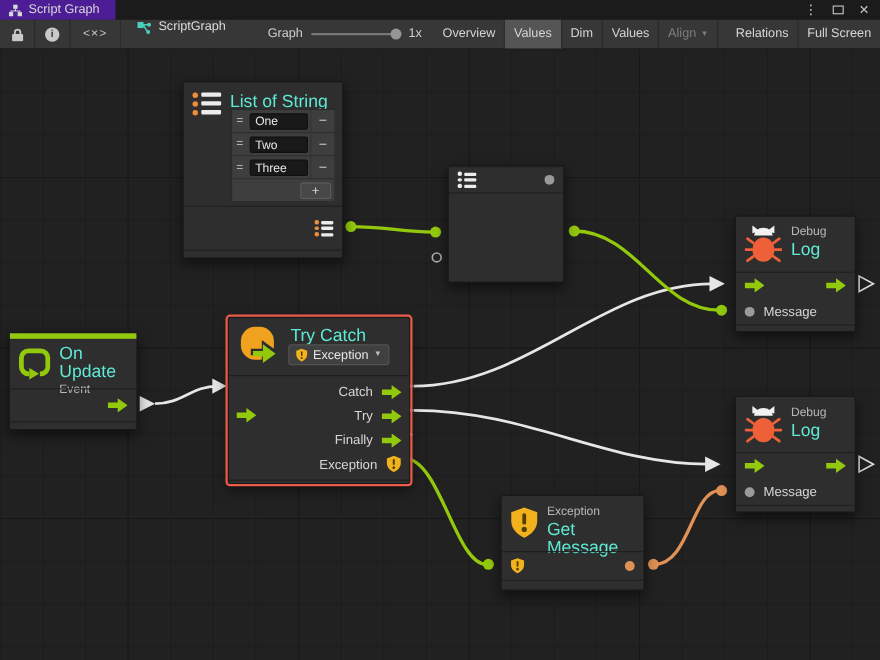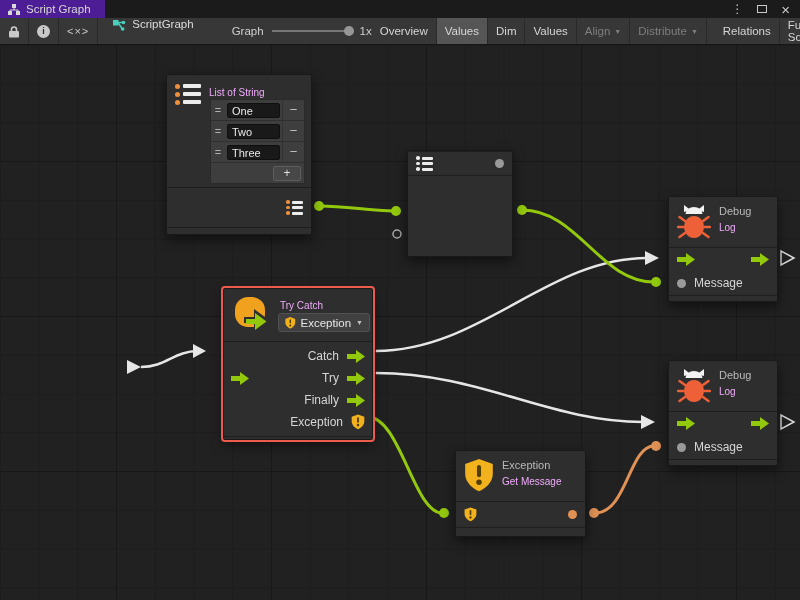--- a/index.html
+++ b/index.html
@@ -42,21 +42,21 @@
     background-size:155px 155px,155px 155px,38.75px 38.75px,38.75px 38.75px;
     background-position:-39px -39px;}
   .wires{position:absolute;left:0;top:0;width:800px;height:555px;z-index:1}
 
   
   .node{position:absolute;z-index:2;background:#2e2e2e;border:1px solid #191919;border-radius:2px;
     box-shadow:0 5px 12px rgba(0,0,0,.5);color:#ddd}
   .nhead{position:relative;display:flex;align-items:flex-start;gap:8px;padding:7px 8px 0 8px}
   .htxt{display:flex;flex-direction:column;justify-content:center}
   .kind{font-size:11px;color:#b9b9b9;line-height:15px}
-  .title{font-size:10px;color:#f0abfc;line-height:17px}
+  .title{font-size:16px;color:#5eead4;line-height:17px}
   .nsec{border-top:1px solid #1e1e1e;position:relative}
   .nrow{display:flex;align-items:center;gap:8px;padding:0 8px}
   .nfoot{border-top:1px solid #1e1e1e}
   .dot{display:inline-block;width:9px;height:9px;border-radius:50%}
   .plabel{font-size:12px;color:#d6d6d6}
 
   
   .licon{display:flex;flex-direction:column;justify-content:center}
   .lrow{display:flex;align-items:center}
   .ldot{border-radius:50%}
@@ -90,21 +90,21 @@
 
   
   .lognode{width:110px;height:106px}
   #node-log-top{left:668px;top:151px}
   #node-log-bottom{left:668px;top:315px}
   .lognode .nhead{height:50px}
   .lognode .nrow{height:24px}
   .lognode .nfoot{height:8px}
 
   
-  #node-try{left:223px;top:243px;width:150px;height:152px;outline:2px solid #ed5c4a}
+  #node-try{left:207px;top:243px;width:166px;height:152px;outline:2px solid #ed5c4a}
   #node-try .nhead{height:52px}
   .tcdrop{position:absolute;left:54px;top:24px;width:92px;height:19px;background:#404040;
     border:1px solid #515151;border-radius:3px;display:flex;align-items:center;gap:5px;padding:0 6px}
   .tcdrop .dlabel{font-size:11.5px;color:#e6e6e6;flex:1}
   .tcdrop .darrow{font-size:7px;color:#c0c0c0}
   .trow{display:flex;align-items:center;justify-content:flex-end;gap:8px;height:22px;padding:0 7px}
   #node-try .nfoot{height:10px}
   .inarrow{position:absolute;left:7px;top:4px}
 
   
@@ -183,24 +183,20 @@
           <span>Values</span>
         </div>
       <div class="tbtn">
           <span>Dim</span>
         </div>
       <div class="tbtn">
           <span>Values</span>
         </div>
       <div class="tbtn disabled">
         <span>Align</span>
-        <span style="font-size:7px">▼</span>
-      </div>
-      <div class="tbtn disabled">
-        <span>Distribute</span>
         <span style="font-size:7px">▼</span>
       </div>
       <div class="tbtn" style="margin-left:8px">
           <span>Relations</span>
         </div>
       <div class="tbtn" style="border-right:none">
           <span>Full Screen</span>
         </div>
     </div>
   </div>
@@ -440,20 +436,39 @@
           <svg width="14" height="16" viewBox="0 0 16 19">
             <path d="M8 .5l7.5 2.8v5.2c0 4.9-4.3 8.2-7.5 9.5C4.8 16.7.5 13.4.5 8.5V3.3z" fill="#f2b21d"></path>
             <rect x="6.9" y="3.8" width="2.2" height="6.6" rx="1.1" fill="#513f00"></rect>
             <circle cx="8" cy="13.2" r="1.5" fill="#513f00"></circle>
           </svg>
         </div>
       </div>
       <div class="nfoot"></div>
     </div>
 
+    <div class="node" id="node-onupdate">
+      <div class="evbar"></div>
+      <div class="nhead">
+        <svg width="36" height="36" viewBox="0 0 36 36">
+          <path d="M12 29H11 A8 8 0 0 1 3 21 V11 A8 8 0 0 1 11 3 H25 A8 8 0 0 1 33 11 V21 A8 8 0 0 1 25 29 H24" fill="none" stroke="#93c90d" stroke-width="5.5"></path>
+          <polygon points="12,22.5 12,35.5 23,29" fill="#93c90d"></polygon>
+        </svg>
+        <span class="htxt">
+          <span class="title">On Update</span>
+          <span class="kind">Event</span>
+        </span>
+      </div>
+      <div class="nsec nrow">
+        <svg width="18" height="13" viewBox="0 0 18 13">
+            <path d="M0 4h9V0l9 6.5L9 13V9H0z" fill="#93c90d"></path>
+          </svg>
+      </div>
+      <div class="nfoot"></div>
+    </div>
 
     <div class="node" id="node-getmsg">
       <div class="nhead">
         <svg width="30" height="35" viewBox="0 0 16 19">
           <path d="M8 .5l7.5 2.8v5.2c0 4.9-4.3 8.2-7.5 9.5C4.8 16.7.5 13.4.5 8.5V3.3z" fill="#f2b21d"></path>
           <rect x="6.9" y="3.8" width="2.2" height="6.6" rx="1.1" fill="#513f00"></rect>
           <circle cx="8" cy="13.2" r="1.5" fill="#513f00"></circle>
         </svg>
         <span class="htxt">
           <span class="kind">Exception</span>

